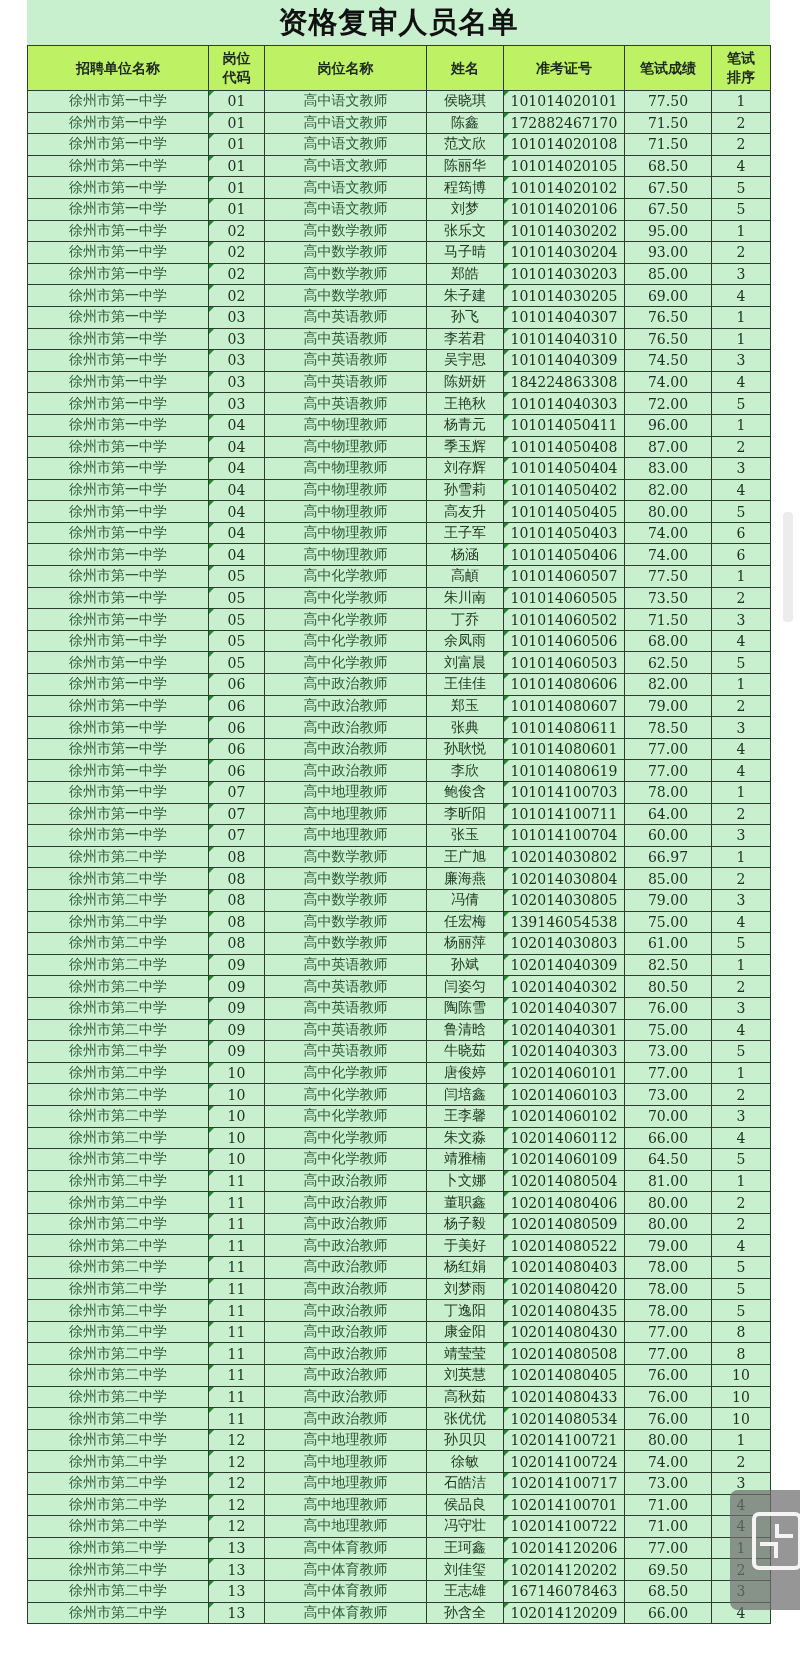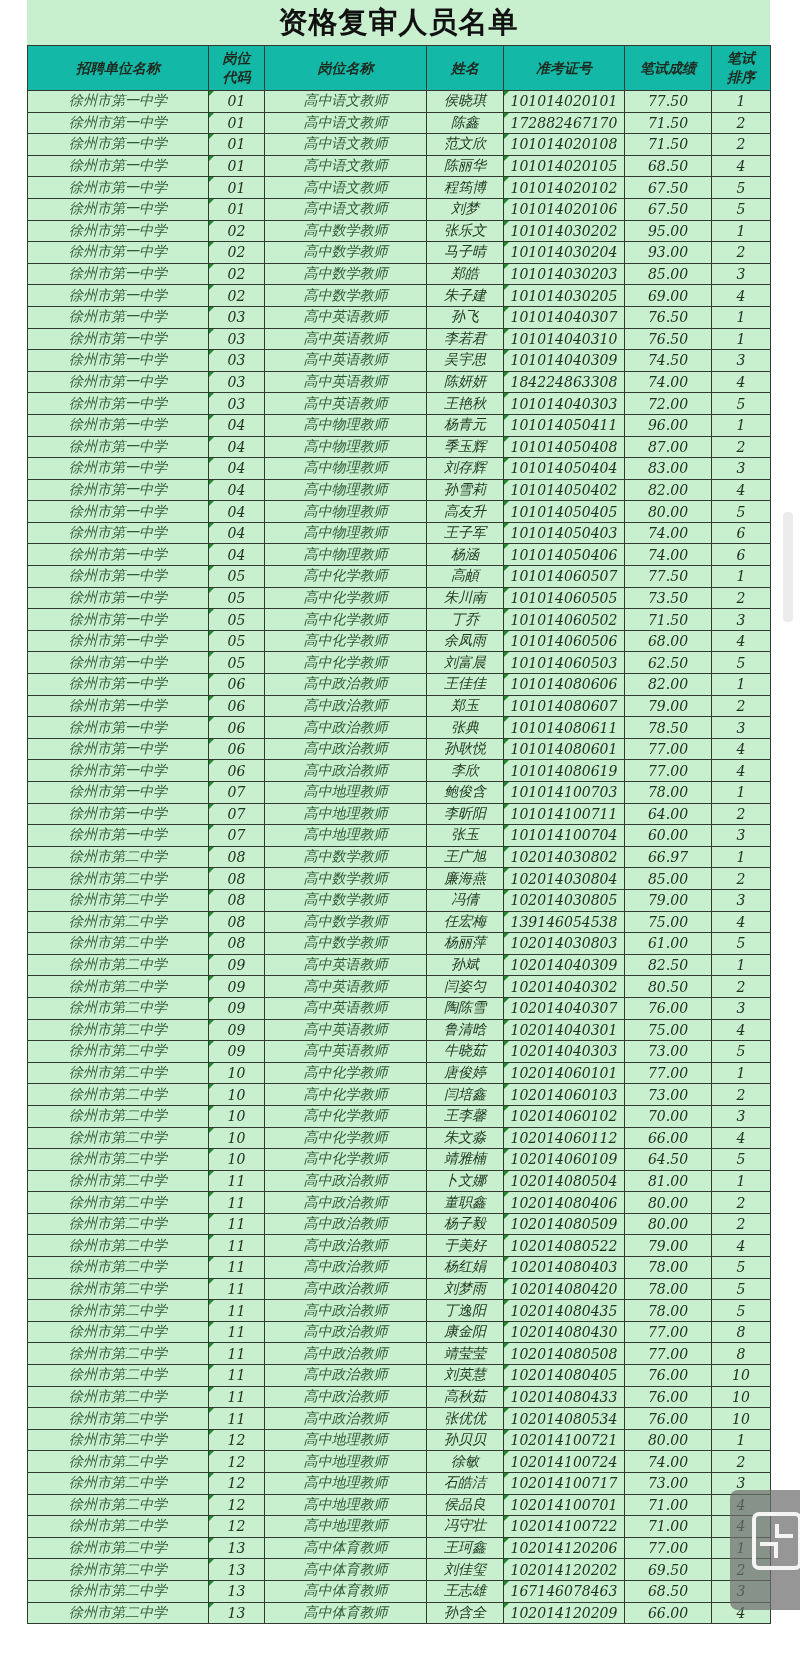--- a/index.html
+++ b/index.html
@@ -1,21 +1,21 @@
 <!DOCTYPE html>
 <html><head>
 <meta charset="utf-8">
 <style>
   html, body { margin: 0; padding: 0; background: #ffffff; }
   body { width: 800px; height: 1677px; position: relative; overflow: hidden;
          font-family: "DejaVu Serif", "Liberation Serif", serif; }
-  .sheet { position: absolute; left: 27px; top: 0; width: 743px; background: #14b8a6; }
+  .sheet { position: absolute; left: 27px; top: 0; width: 743px; background: #bef264; }
   .title { height: 45px; line-height: 45px; text-align: center; font-size: 29px; font-weight: bold;
            color: #111; letter-spacing: 1px; background: #c8f0cf; }
-  table { border-collapse: collapse; width: 743px; table-layout: fixed; font-style: italic; }
+  table { border-collapse: collapse; width: 743px; table-layout: fixed; }
   th, td { border: 1.4px solid #2f3a31; text-align: center; padding: 0; overflow: hidden; white-space: nowrap; }
   th { height: 44px; font-family: "DejaVu Sans", "Liberation Sans", sans-serif; font-size: 14px; font-weight: bold; color: #1e2a20; line-height: 19px; white-space: normal; }
   td { height: 20.6px; font-size: 14px; color: #213222; }
   td.unit, td.pos, td.name { font-family: "DejaVu Sans", "Liberation Sans", sans-serif; color: #2c5a33; }
   td.name { color: #233a25; }
   td.code, td.ticket { position: relative; }
   td.code::before, td.ticket::before { content: ""; position: absolute; left: 0; top: 0; width: 0; height: 0;
            border-top: 5px solid #1f8a2a; border-right: 5px solid transparent; }
   tr.rowfill td { background: #c8f0cf; }
   .scroll-hint { position: absolute; left: 783px; top: 512px; width: 10px; height: 110px; background: #ececec; border-radius: 4px; }

